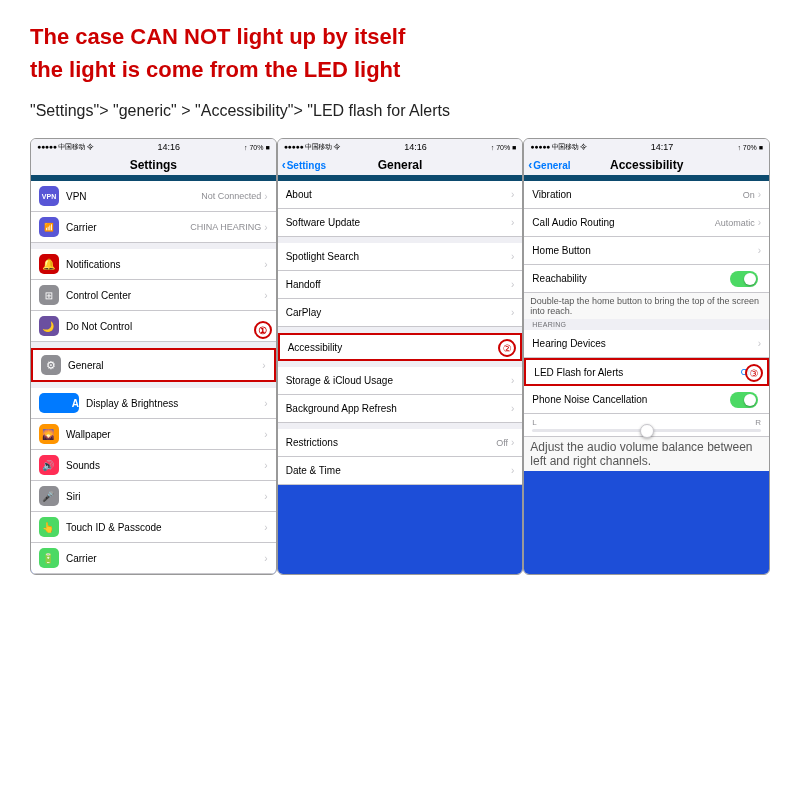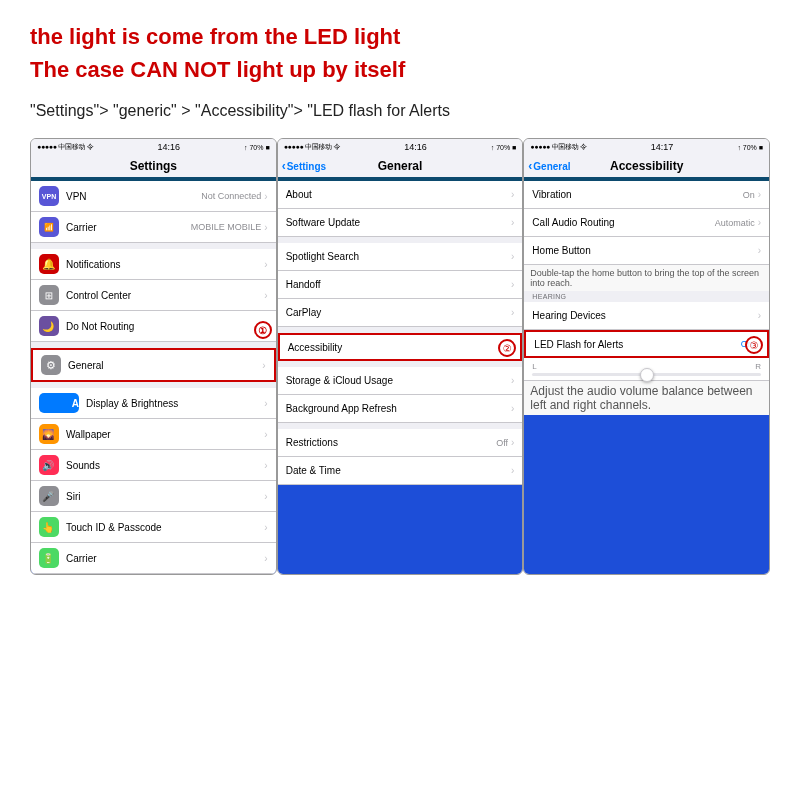--- a/index.html
+++ b/index.html
@@ -68,21 +68,21 @@
     .status-bar-right { font-size: 7px; }
 
     
     .nav-bar {
       background: #f2f2f7;
       text-align: center;
       padding: 3px 4px;
       font-size: 12px;
       font-weight: 600;
       color: #000;
-      border-bottom: 4px solid #0c4a6e;
+      border-bottom: 6px solid #0c4a6e;
       position: relative;
       height: 26px;
       display: flex;
       align-items: center;
       justify-content: center;
     }
 
     .nav-back {
       position: absolute;
       left: 4px;
@@ -266,22 +266,22 @@
       transform: translateX(-50%);
       top: -5px;
     }
   </style>
 </head>
 <body>
 
 <div class="page-wrapper">
 
   <div class="headline">
+    <div>The case CAN NOT light up by itself</div>
     <div>the light is come from the LED light</div>
-    <div>The case CAN NOT light up by itself</div>
   </div>
 
   <div class="instruction">"Settings"&gt; "generic" &gt; "Accessibility"&gt; "LED flash for Alerts</div>
 
   <div class="screenshots-row">
 
     <div class="phone-screen screen1">
       <div class="status-bar">
         <span class="status-bar-left">●●●●● 中国移动 令</span>
         <span class="status-bar-center">14:16</span>
@@ -293,37 +293,37 @@
       <div class="settings-list">
         <div class="settings-row">
           <div class="row-icon icon-vpn" style="font-size:7px;font-weight:bold;">VPN</div>
           <span class="row-label">VPN</span>
           <span class="row-value">Not Connected</span>
           <span class="row-chevron">›</span>
         </div>
         <div class="settings-row">
           <div class="row-icon" style="background:#5856d6;font-size:8px;">📶</div>
           <span class="row-label">Carrier</span>
-          <span class="row-value">MOBILE MOBILE</span>
+          <span class="row-value">CHINA HEARING</span>
           <span class="row-chevron">›</span>
         </div>
         <div style="height:6px;background:#efeff4;"></div>
         <div class="settings-row">
           <div class="row-icon icon-notifications" style="font-size:11px;">🔔</div>
           <span class="row-label">Notifications</span>
           <span class="row-chevron">›</span>
         </div>
         <div class="settings-row">
           <div class="row-icon icon-controlcenter" style="font-size:10px;">⊞</div>
           <span class="row-label">Control Center</span>
           <span class="row-chevron">›</span>
         </div>
         <div class="settings-row" style="position:relative;">
           <div class="row-icon icon-donotdisturb" style="font-size:10px;">🌙</div>
-          <span class="row-label">Do Not Routing</span>
+          <span class="row-label">Do Not Control</span>
           <span class="row-chevron">›</span>
           <div class="step-badge" style="position:absolute;bottom:2px;right:4px;width:18px;height:18px;font-size:10px;">①</div>
         </div>
         <div style="height:6px;background:#efeff4;"></div>
         <div class="settings-row highlighted">
           <div class="row-icon icon-general" style="font-size:11px;">⚙</div>
           <span class="row-label">General</span>
           <span class="row-chevron">›</span>
         </div>
         <div style="height:6px;background:#efeff4;"></div>
@@ -444,31 +444,43 @@
         </div>
         <div class="settings-row">
           <span class="row-label">Call Audio Routing</span>
           <span class="row-value">Automatic</span>
           <span class="row-chevron">›</span>
         </div>
         <div class="settings-row">
           <span class="row-label">Home Button</span>
           <span class="row-chevron">›</span>
         </div>
+        <div class="settings-row">
+          <span class="row-label">Reachability</span>
+          <div class="toggle on">
+            <div class="toggle-knob"></div>
+          </div>
+        </div>
         <div class="sub-instruction">Double-tap the home button to bring the top of the screen into reach.</div>
         <div class="hearing-header">HEARING</div>
         <div class="settings-row">
           <span class="row-label">Hearing Devices</span>
           <span class="row-chevron">›</span>
         </div>
         <div class="settings-row highlighted" style="position:relative;">
           <span class="row-label">LED Flash for Alerts</span>
           <span class="on-label">On</span>
           <span class="row-chevron">›</span>
           <div style="position:absolute;bottom:2px;right:4px;width:18px;height:18px;border-radius:50%;border:2px solid #cc0000;color:#cc0000;font-size:10px;display:flex;align-items:center;justify-content:center;background:rgba(255,255,255,0.85);">③</div>
+        </div>
+        <div class="settings-row">
+          <span class="row-label">Phone Noise Cancellation</span>
+          <div class="toggle on">
+            <div class="toggle-knob"></div>
+          </div>
         </div>
         <div class="slider-row">
           <div class="slider-labels">
             <span>L</span>
             <span>R</span>
           </div>
           <div class="slider-track">
             <div class="slider-thumb"></div>
           </div>
         </div>

